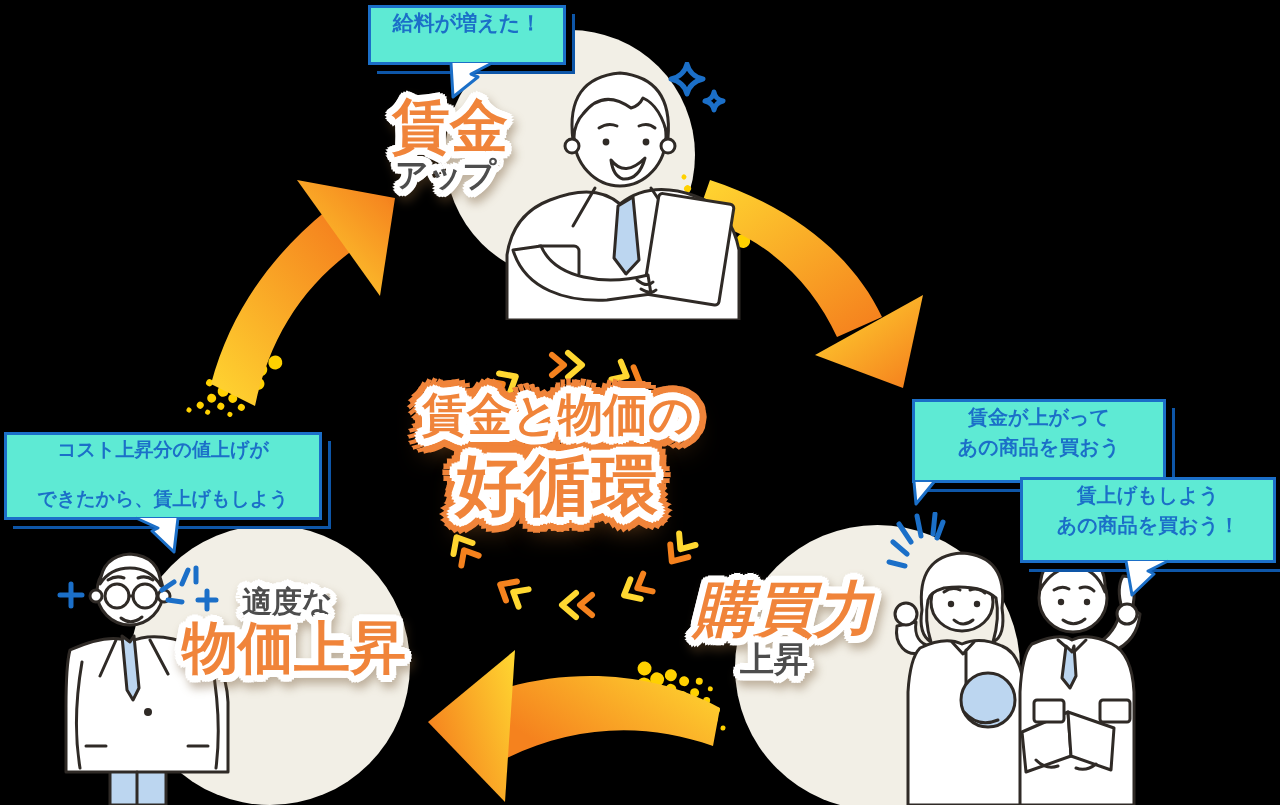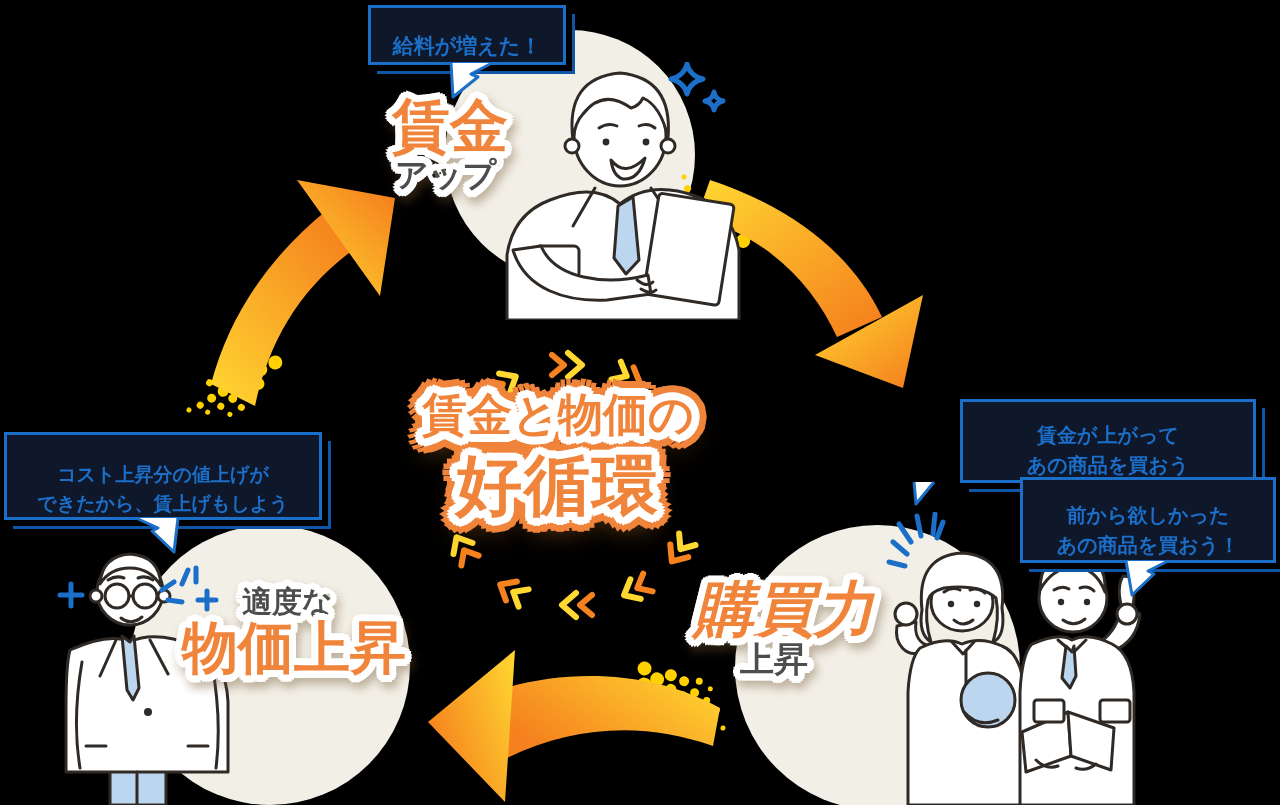--- a/index.html
+++ b/index.html
@@ -11,23 +11,23 @@
   body{
     width:1280px;height:805px;background:var(--bg);overflow:hidden;
     font-family:"DejaVu Sans","Liberation Sans",sans-serif;
   }
   .stage{position:relative;width:1280px;height:805px;overflow:hidden;}
   .abs{position:absolute;}
   .circle{position:absolute;border-radius:50%;background:var(--beige);}
 
   
   .bubble{
-    position:absolute;background:#0f172a;border:3px solid var(--blue);
+    position:absolute;background:#5eead4;border:3px solid var(--blue);
     color:var(--blue);font-weight:700;text-align:center;
-    display:flex;flex-direction:column;justify-content:flex-end;
+    display:flex;flex-direction:column;justify-content:flex-start;
     line-height:1.5;box-sizing:border-box;
     box-shadow:6px 6px 0 0 var(--bg), 9px 9px 0 0 var(--blue_dark);
   }
   .bubble span{display:block;white-space:nowrap;}
   .tail{position:absolute;}
 
   
   .label{position:absolute;font-weight:700;line-height:1.04;
     filter:drop-shadow(3px 6px 5px rgba(110,80,45,.40));}
   .oring{
@@ -292,37 +292,37 @@
     <div class="oring t-orange" style="font-size:56px;margin-top:2px;">物価上昇</div>
   </div>
 
   <div class="bubble" style="left:368px;top:5px;width:198px;height:60px;font-size:21px;">
     <span>給料が増えた！</span>
   </div>
   <svg class="tail" style="left:446px;top:61px;" width="50" height="38" viewBox="0 0 50 38">
     <path d="M46,2 L25,13 L32,16 L7,36 L5,2" fill="#fff" stroke="var(--blue)" stroke-width="3" stroke-linejoin="round"></path>
   </svg>
 
-  <div class="bubble" style="left:912px;top:399px;width:296px;height:84px;font-size:20px;z-index:5;margin-left:48px;">
+  <div class="bubble" style="left:912px;top:399px;width:254px;height:84px;font-size:20px;z-index:5;">
     <span>賃金が上がって</span>
     <span>あの商品を買おう</span>
   </div>
   <svg class="tail" style="left:908px;top:480px;z-index:5;" width="30" height="26" viewBox="0 0 30 26">
     <path d="M26,2 L8,24 L6,2" fill="#fff" stroke="var(--blue)" stroke-width="3" stroke-linejoin="round"></path>
   </svg>
 
   <div class="bubble" style="left:1020px;top:477px;width:256px;height:86px;font-size:20px;z-index:6;">
-    <span>前から欲しかった</span>
+    <span>賃上げもしよう</span>
     <span>あの商品を買おう！</span>
   </div>
   <svg class="tail" style="left:1118px;top:559px;z-index:6;" width="54" height="38" viewBox="0 0 54 38">
     <path d="M50,2 L30,12 L36,15 L14,36 L8,2" fill="#fff" stroke="var(--blue)" stroke-width="3" stroke-linejoin="round"></path>
   </svg>
 
-  <div class="bubble" style="left:4px;top:432px;width:318px;height:88px;font-size:19px;">
+  <div class="bubble" style="left:4px;top:432px;width:318px;height:88px;font-size:19px;gap:20px;">
     <span>コスト上昇分の値上げが</span>
     <span>できたから、賃上げもしよう</span>
   </div>
   <svg class="tail" style="left:132px;top:516px;" width="54" height="38" viewBox="0 0 54 38">
     <path d="M4,2 L26,12 L20,15 L42,36 L46,2" fill="#fff" stroke="var(--blue)" stroke-width="3" stroke-linejoin="round"></path>
   </svg>
 
 </div>
 
 </body></html>

